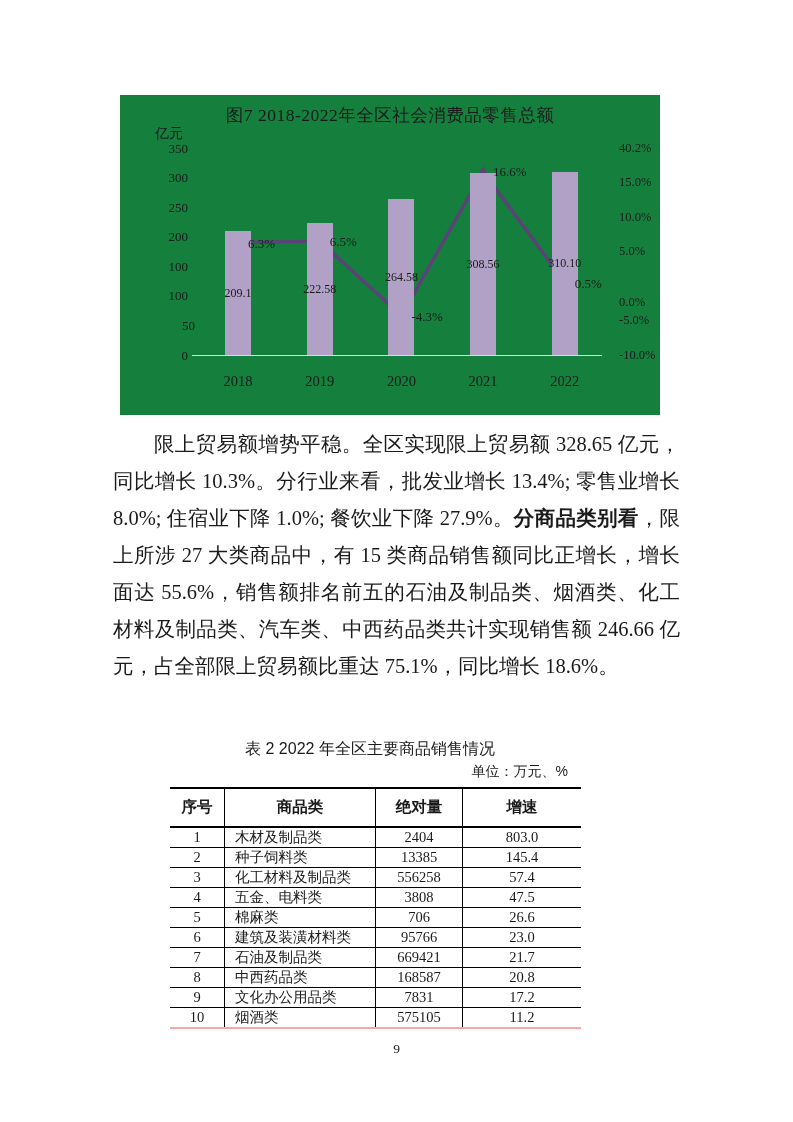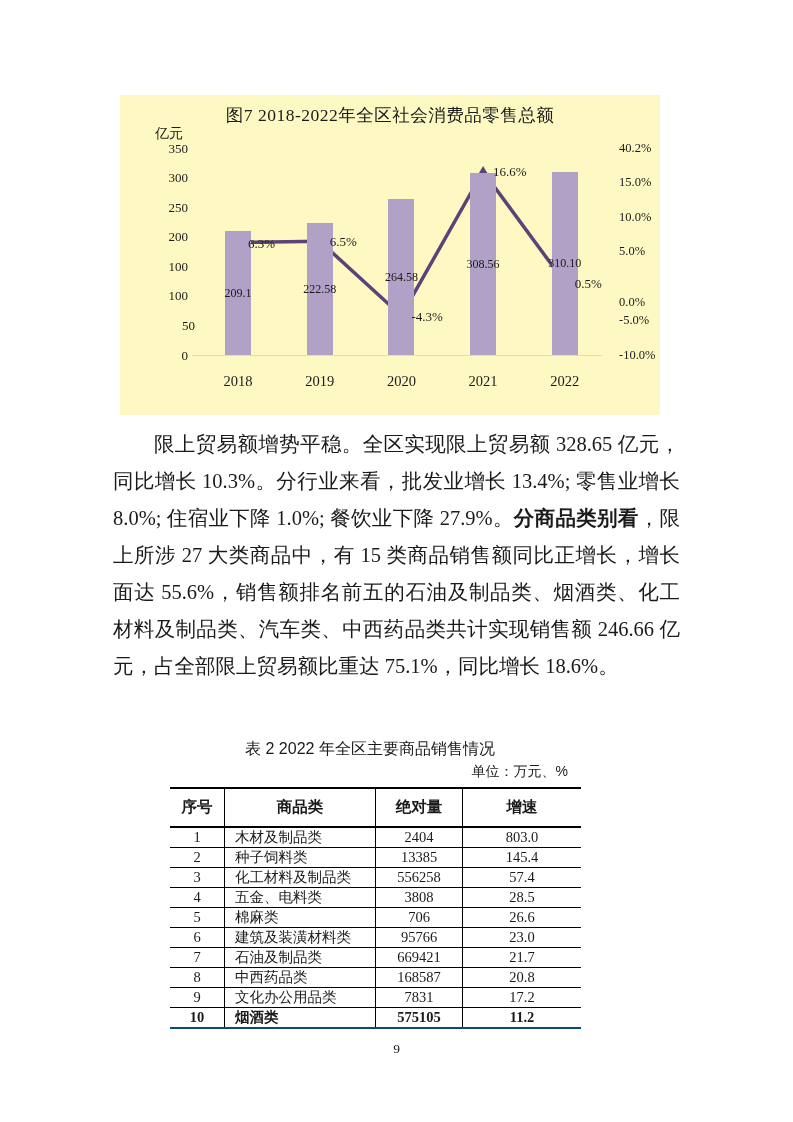--- a/index.html
+++ b/index.html
@@ -44,31 +44,31 @@
     font-family:"Liberation Sans","DejaVu Sans",sans-serif; font-size:14px; }
   .sales-table { position:absolute; left:170px; top:787px; width:400px;
     border-collapse:collapse; table-layout:fixed; }
   .sales-table th { font-family:"Liberation Sans","DejaVu Sans",sans-serif;
     font-size:15.5px; font-weight:bold; height:35px;
     border-top:2px solid #000; border-bottom:2px solid #000; }
   .sales-table td { font-size:14.5px; height:19px; padding:0;
     border-bottom:1.5px solid #000; text-align:center; }
   .sales-table .col-sep { border-right:1.5px solid #000; }
   .sales-table td.cell-cat { text-align:left; padding-left:10px; }
-  .sales-table tr:last-child td { border-bottom:2px solid #0c4a6e;font-weight:bold; }
+  .sales-table tr:last-child td { border-bottom:2px solid #fca5a5; }
   
   .page-number { position:absolute; left:0; top:1041px; width:100%; text-align:center;
     font-size:13.5px; }
 </style>
 </head>
 <body>
 
 <div class="page">
 
-  <section class="chart-box" id="chart-box" style="background: #fef9c3;">
+  <section class="chart-box" id="chart-box" style="background: #15803d;">
     <div class="chart-title">图7  2018-2022年全区社会消费品零售总额</div>
     <div class="y-unit">亿元</div>
     <svg class="line-svg" id="line-svg">
         <polyline fill="none" stroke="#5b4377" stroke-width="3.5" points="118,147.53 199.7,146.14999999999998 281.4,220.67000000000002 363.1,76.45999999999998 444.8,187.55"></polyline>
         <polygon fill="#5b4377" points="112,152.03 124,152.03 118,142.03"></polygon>
         <polygon fill="#5b4377" points="193.7,150.64999999999998 205.7,150.64999999999998 199.7,140.64999999999998"></polygon>
         <polygon fill="#5b4377" points="275.4,225.17000000000002 287.4,225.17000000000002 281.4,215.17000000000002"></polygon>
         <polygon fill="#5b4377" points="357.1,80.95999999999998 369.1,80.95999999999998 363.1,70.95999999999998"></polygon>
         <polygon fill="#5b4377" points="438.8,192.05 450.8,192.05 444.8,182.05"></polygon>
       </svg>
@@ -140,21 +140,21 @@
         <tr>
           <td class="col-sep">3</td>
           <td class="cell-cat col-sep">化工材料及制品类</td>
           <td class="col-sep">556258</td>
           <td>57.4</td>
         </tr>
         <tr>
           <td class="col-sep">4</td>
           <td class="cell-cat col-sep">五金、电料类</td>
           <td class="col-sep">3808</td>
-          <td>28.5</td>
+          <td>47.5</td>
         </tr>
         <tr>
           <td class="col-sep">5</td>
           <td class="cell-cat col-sep">棉麻类</td>
           <td class="col-sep">706</td>
           <td>26.6</td>
         </tr>
         <tr>
           <td class="col-sep">6</td>
           <td class="cell-cat col-sep">建筑及装潢材料类</td>

